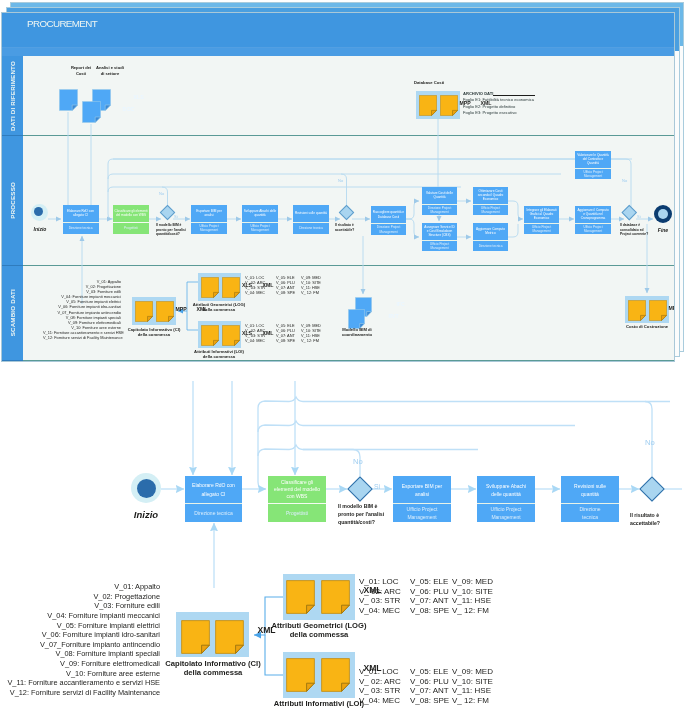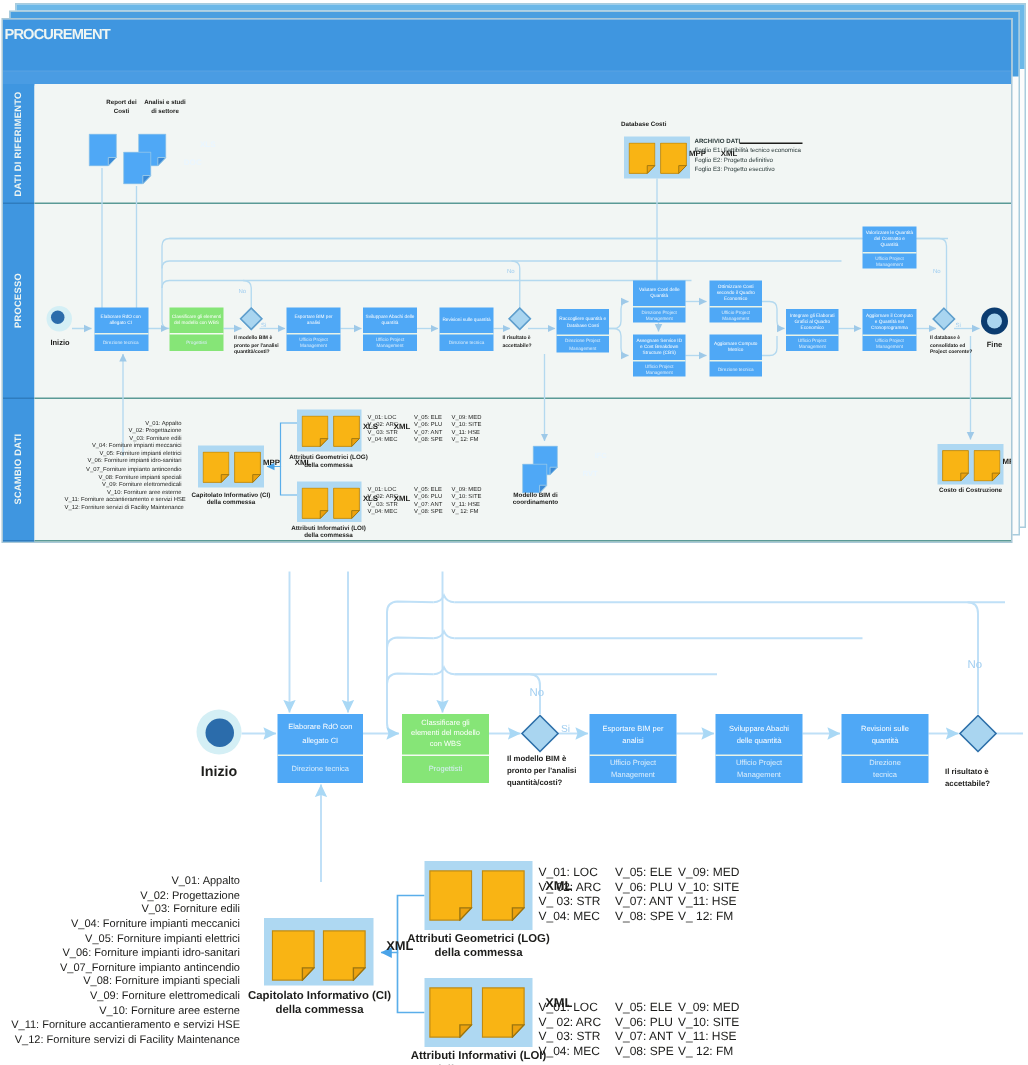--- a/index.html
+++ b/index.html
@@ -8,21 +8,21 @@
   .stage{position:absolute;left:0;top:0;width:685px;height:710px;}
   
   #card-stack{position:absolute;left:0;top:0;width:685px;height:365px;}
   .card{position:absolute;box-sizing:border-box;}
   #card-back{left:10px;top:2px;width:674px;height:350px;background:#fbfcfc;border:1px solid #a9ccdd;}
   #card-back .hd{position:absolute;left:0;top:0;width:100%;height:43px;background:#6cb8e8;}
   #card-mid{left:6px;top:7px;width:674px;height:350px;background:#fbfcfc;border:1px solid #a9ccdd;}
   #card-mid .hd{position:absolute;left:0;top:0;width:100%;height:43px;background:#4a9fe0;}
   #card-front{left:1px;top:12px;width:674px;height:350px;background:#f2f6f4;border:1px solid #a9c8d8;}
   #top-header{position:absolute;left:0;top:0;width:100%;height:43px;background:#3f96e0;}
-  #top-header .ttl{position:absolute;left:1px;top:5px;color:#eef5f2;font-size:9.8px;font-weight:bold;letter-spacing:-0.6px;}
+  #top-header .ttl{position:absolute;left:1px;top:5px;color:#eef5f2;font-size:9.8px;font-weight:normal;letter-spacing:-0.6px;padding-left:24px;}
   #top-header .band{position:absolute;left:0;top:34px;width:100%;height:9px;background:#4a9ce3;border-top:1px solid #529fe2;}
 
   .lane{position:absolute;left:0;width:100%;box-sizing:border-box;}
   .lane-hdr{position:absolute;left:0;top:0;width:21px;height:100%;background:#3f96e0;box-sizing:border-box;border-bottom:1px solid #2f7cbe;display:flex;align-items:center;justify-content:center;overflow:hidden;}
   .lane-txt{writing-mode:vertical-rl;transform:rotate(180deg);color:#eef5f2;font-size:6.2px;font-weight:bold;letter-spacing:.2px;white-space:nowrap;}
   .lane-body{position:absolute;left:21px;top:0;right:0;height:100%;background:#f2f6f4;box-sizing:border-box;border-bottom:1px solid #5a9a96;}
   .lane:last-of-type .lane-body{border-bottom:none;}
   .lane:last-of-type .lane-hdr{border-bottom:none;}
   #mini{position:absolute;left:21px;top:43px;right:0;bottom:0;overflow:hidden;}
   .task{position:absolute;box-sizing:border-box;background:#4fa8f6;display:flex;flex-direction:column;}
@@ -43,21 +43,21 @@
   .task.green .t1{border-bottom-color:#f4fbf2;}
   .gw{position:absolute;background:#a9d5f0;border:1px solid #2d6ea8;transform:rotate(45deg);box-sizing:border-box;}
   .gw.mg{border-width:0.6px;border-color:#5e9dcb;}
   .lbl{position:absolute;color:#1d1d1b;font-weight:bold;white-space:nowrap;}
   .lbl.mlbl{font-size:3.35px;line-height:1.38;white-space:normal;}
   .lbl-yn{position:absolute;color:#9fcdf0;white-space:nowrap;}
   .startev{position:absolute;border-radius:50%;background:#d4eff5;}
   .startev i{position:absolute;border-radius:50%;background:#2b6cab;}
   .endev{position:absolute;border-radius:50%;background:#0b3c70;}
   .endev i{position:absolute;border-radius:50%;background:#a9d5f0;}
-  .evlbl{position:absolute;color:#1d1d1b;font-weight:bold;text-align:center;}
+  .evlbl{position:absolute;color:#1d1d1b;font-weight:bold;text-align:center;font-style:italic;}
 
   
   .docbox{position:absolute;background:#aed8f2;}
   .doc{position:absolute;}
   .doc svg{display:block;}
   .doclbl{position:absolute;color:#1d1d1b;font-weight:bold;text-align:center;line-height:1.25;}
   .dlab{position:absolute;left:0;top:0;width:29px;height:19px;display:flex;align-items:center;justify-content:center;font-size:8.6px;font-weight:bold;color:#1d1d1b;padding-left:37px;}
 
   
   #bottom{position:absolute;left:0;top:0;width:685px;height:710px;}

